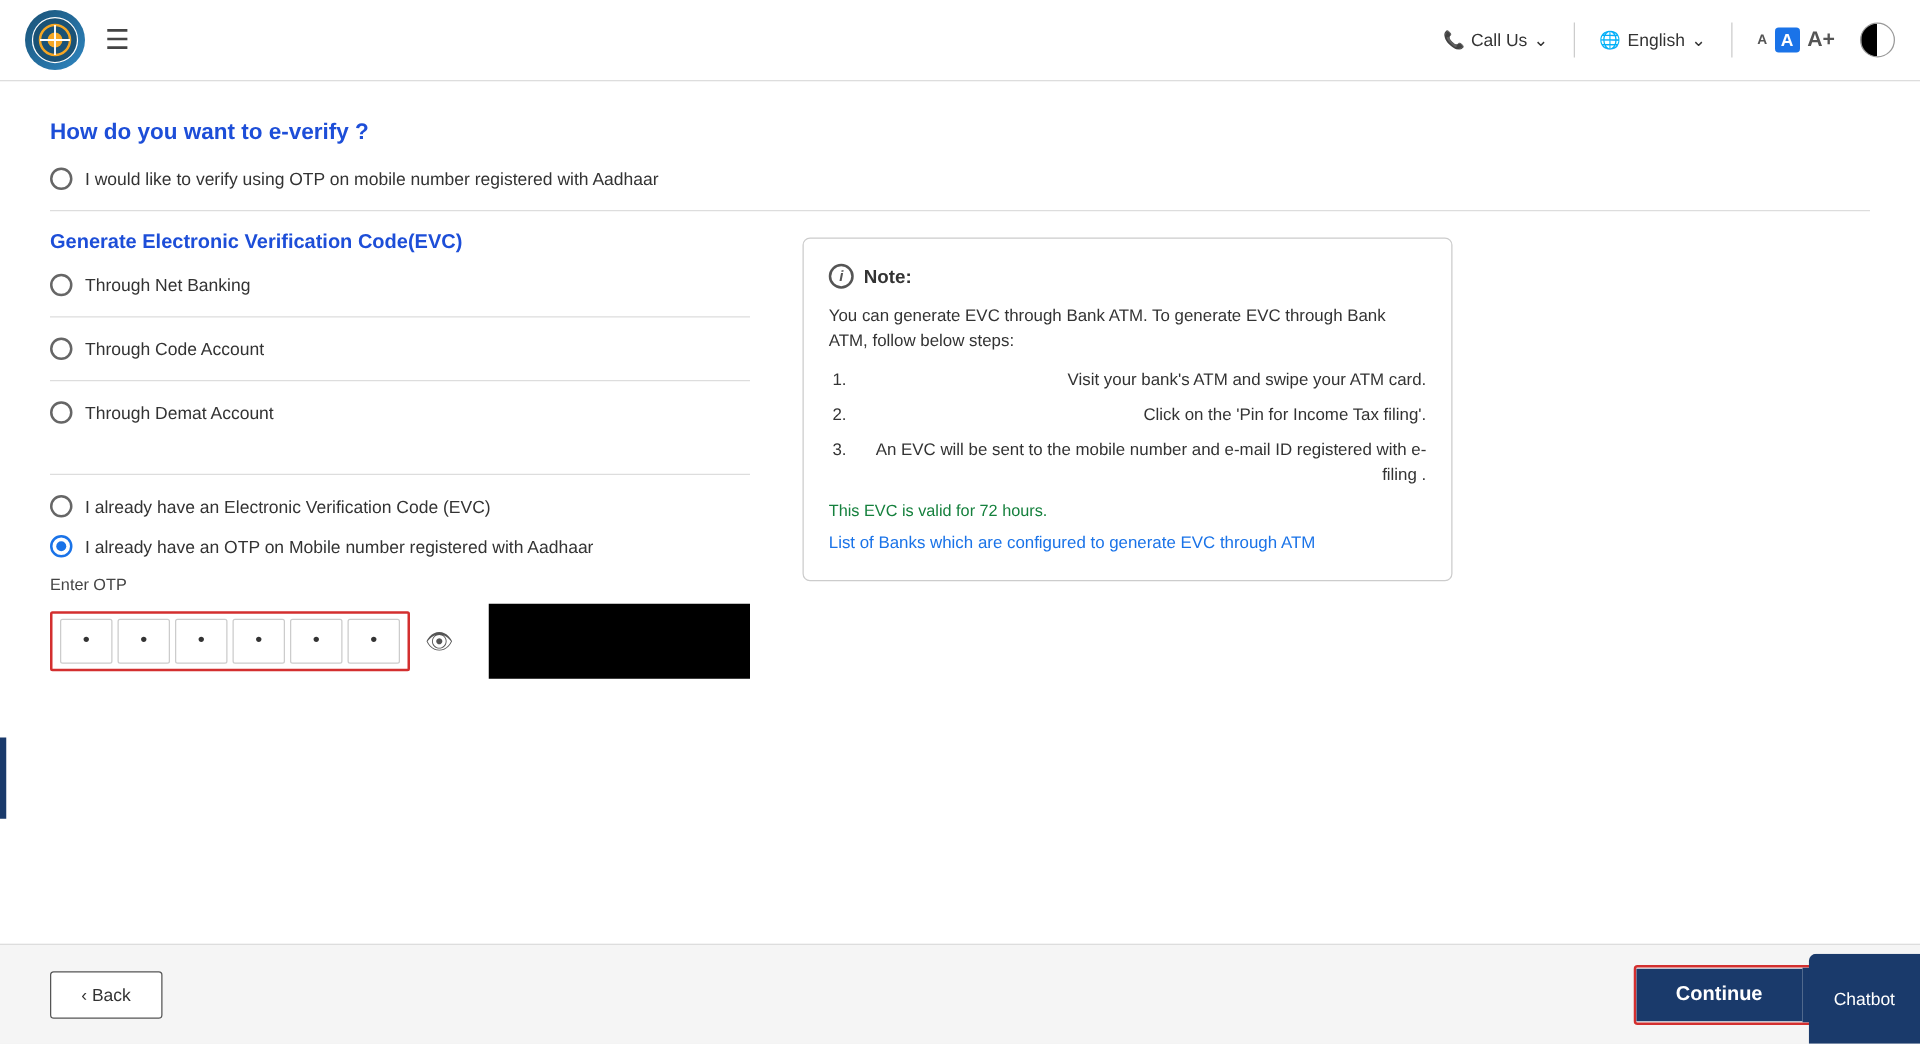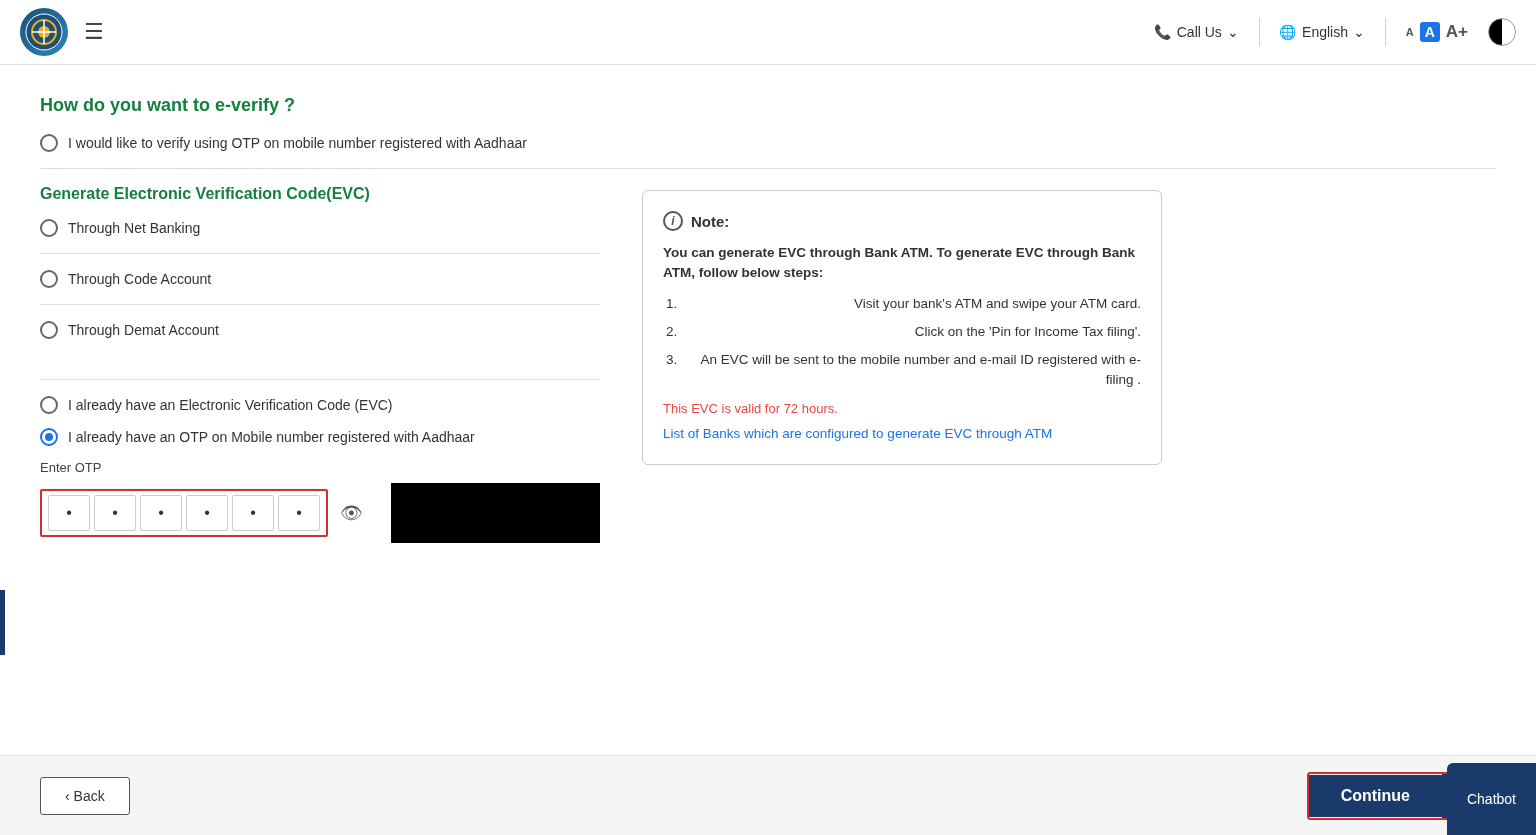--- a/index.html
+++ b/index.html
@@ -93,21 +93,21 @@
       background: #fff;
       margin: 0;
       padding: 30px 40px 20px 40px;
       min-height: calc(835px - 65px - 80px);
     }
 
     
     .section-title {
       font-size: 18px;
       font-weight: bold;
-      color: #15803d;
+      color: #1d4ed8;
       margin-bottom: 18px;
     }
 
     .radio-option {
       display: flex;
       align-items: center;
       gap: 10px;
       margin-bottom: 14px;
       font-size: 14px;
       color: #333;
@@ -184,36 +184,35 @@
       font-weight: bold;
       font-size: 12px;
       color: #555;
       flex-shrink: 0;
     }
     .note-text {
       font-size: 13.5px;
       color: #333;
       margin-bottom: 10px;
       line-height: 1.5;
-      font-weight: bold;
     }
     .note-steps {
       font-size: 13.5px;
       color: #333;
       padding-left: 18px;
       margin-bottom: 10px;
     }
     .note-steps li {
       margin-bottom: 8px;
       line-height: 1.5;
       text-align: right;
     }
     .note-validity {
       font-size: 13px;
-      color: #ef4444;
+      color: #15803d;
       margin-bottom: 8px;
     }
     .note-link {
       color: #1a73e8;
       text-decoration: none;
       font-size: 13.5px;
       cursor: pointer;
       line-height: 1.5;
     }
 

